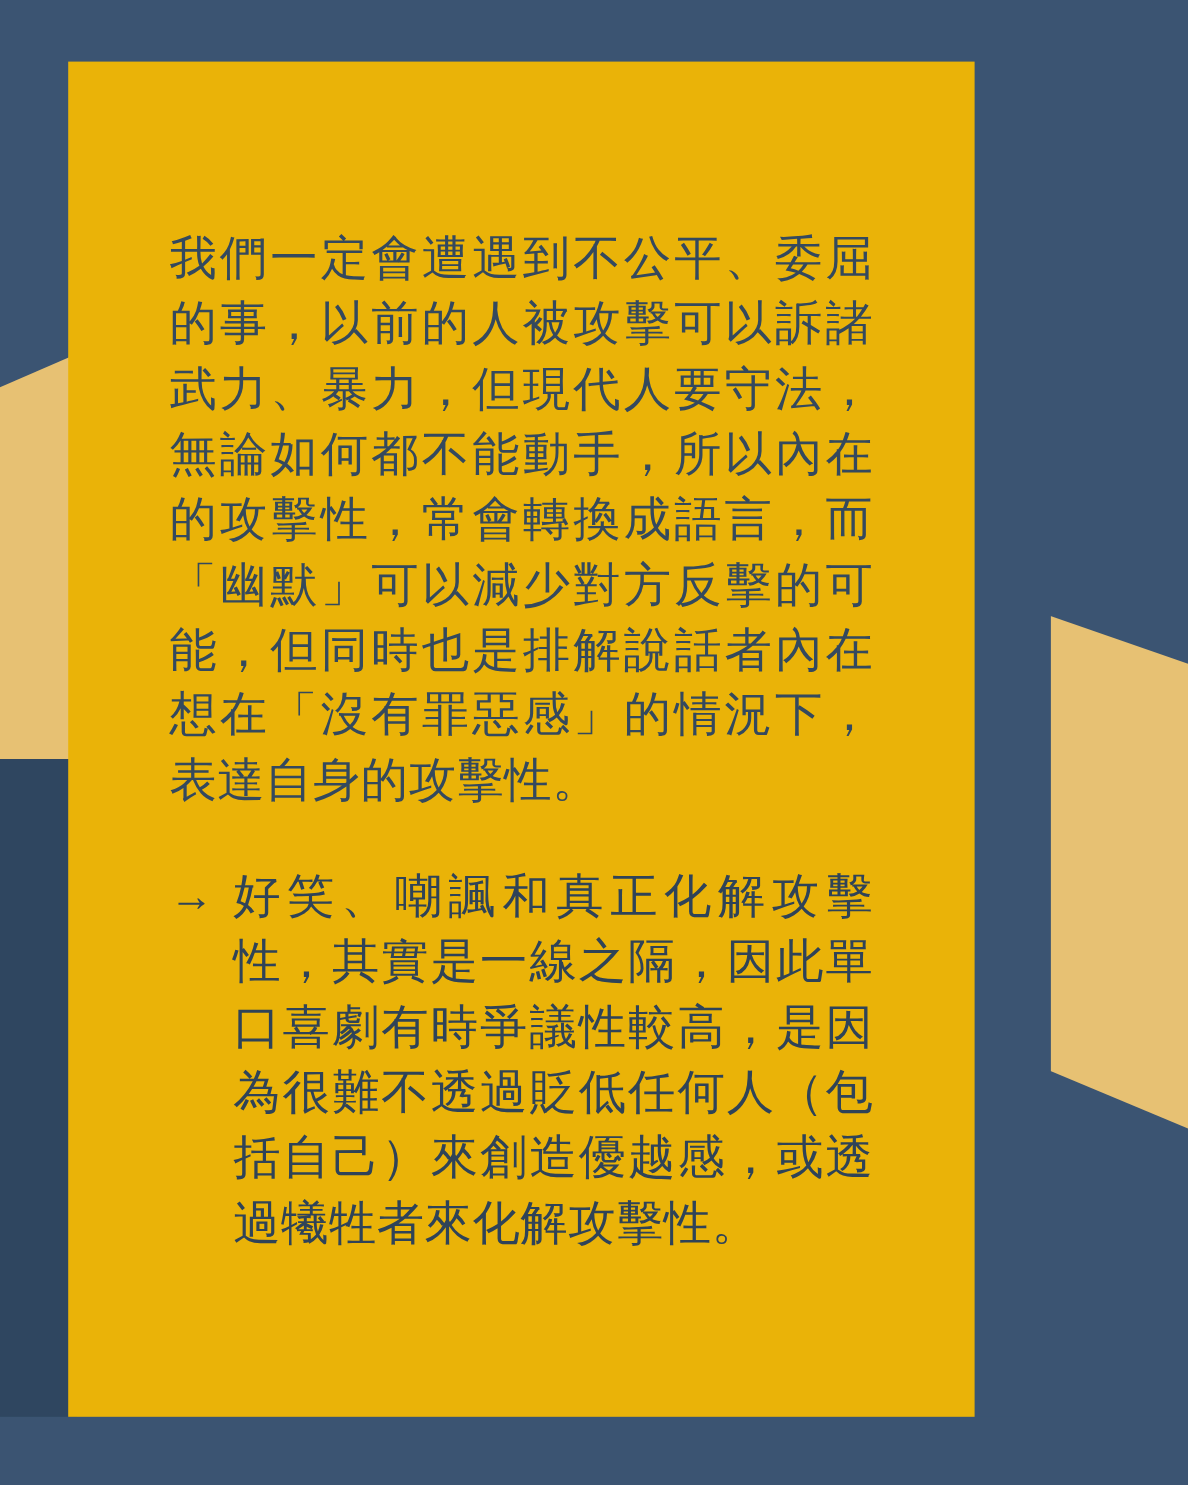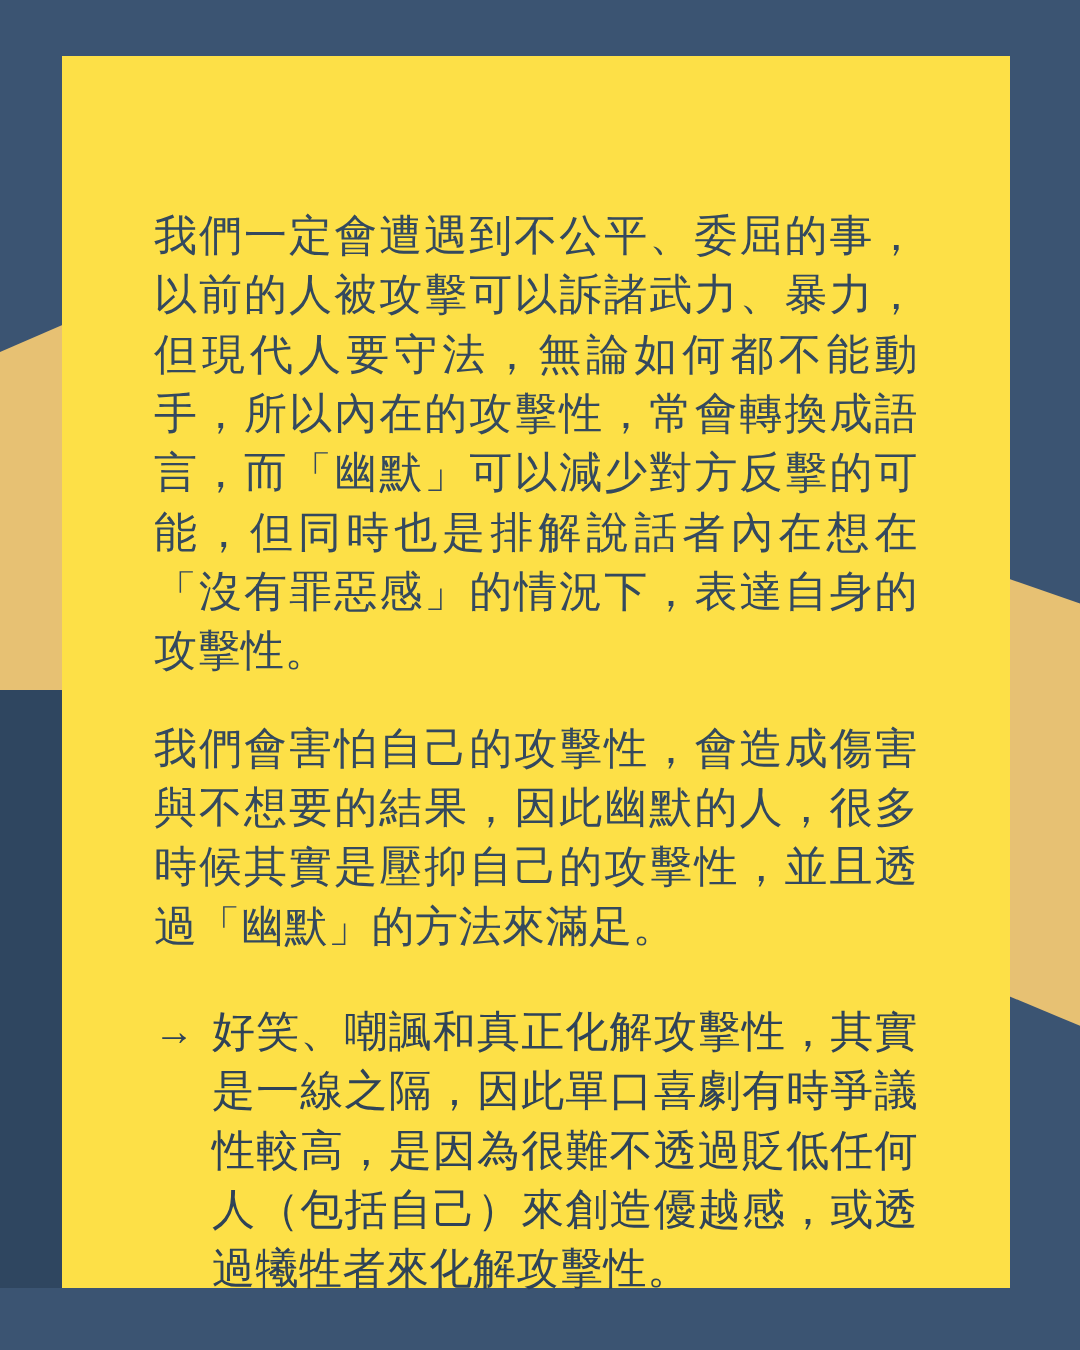--- a/index.html
+++ b/index.html
@@ -58,23 +58,23 @@
     width: 1080px;
     height: 62px;
     background: #3b5472;
   }
 
   
   #card {
     position: absolute;
     left: 62px;
     top: 56px;
-    width: 948px;
+    width: 824px;
     height: 1232px;
-    background: #fde047;
+    background: #eab308;
     box-sizing: border-box;
     padding: 150px 92px 0 92px;
   }
 
   .para {
     font-size: 43px;
     line-height: 1.38;
     color: #34495e;
     letter-spacing: 0.5px;
     text-align: justify;
@@ -114,20 +114,19 @@
   <div class="gold-left"></div>
   <div class="gold-right"></div>
   <div class="navy-band"></div>
   <div class="navy-band2"></div>
 </div>
 
 <div id="card">
 
   <p class="para">我們一定會遭遇到不公平、委屈的事，以前的人被攻擊可以訴諸武力、暴力，但現代人要守法，無論如何都不能動手，所以內在的攻擊性，常會轉換成語言，而「幽默」可以減少對方反擊的可能，但同時也是排解說話者內在想在「沒有罪惡感」的情況下，表達自身的攻擊性。</p>
 
-  <p class="para">我們會害怕自己的攻擊性，會造成傷害與不想要的結果，因此幽默的人，很多時候其實是壓抑自己的攻擊性，並且透過「幽默」的方法來滿足。</p>
 
   <div class="bullet-row">
     <span class="arrow">→</span>
     <span class="bullet-text">好笑、嘲諷和真正化解攻擊性，其實是一線之隔，因此單口喜劇有時爭議性較高，是因為很難不透過貶低任何人（包括自己）來創造優越感，或透過犧牲者來化解攻擊性。</span>
   </div>
 
 </div>
 
 </body></html>

